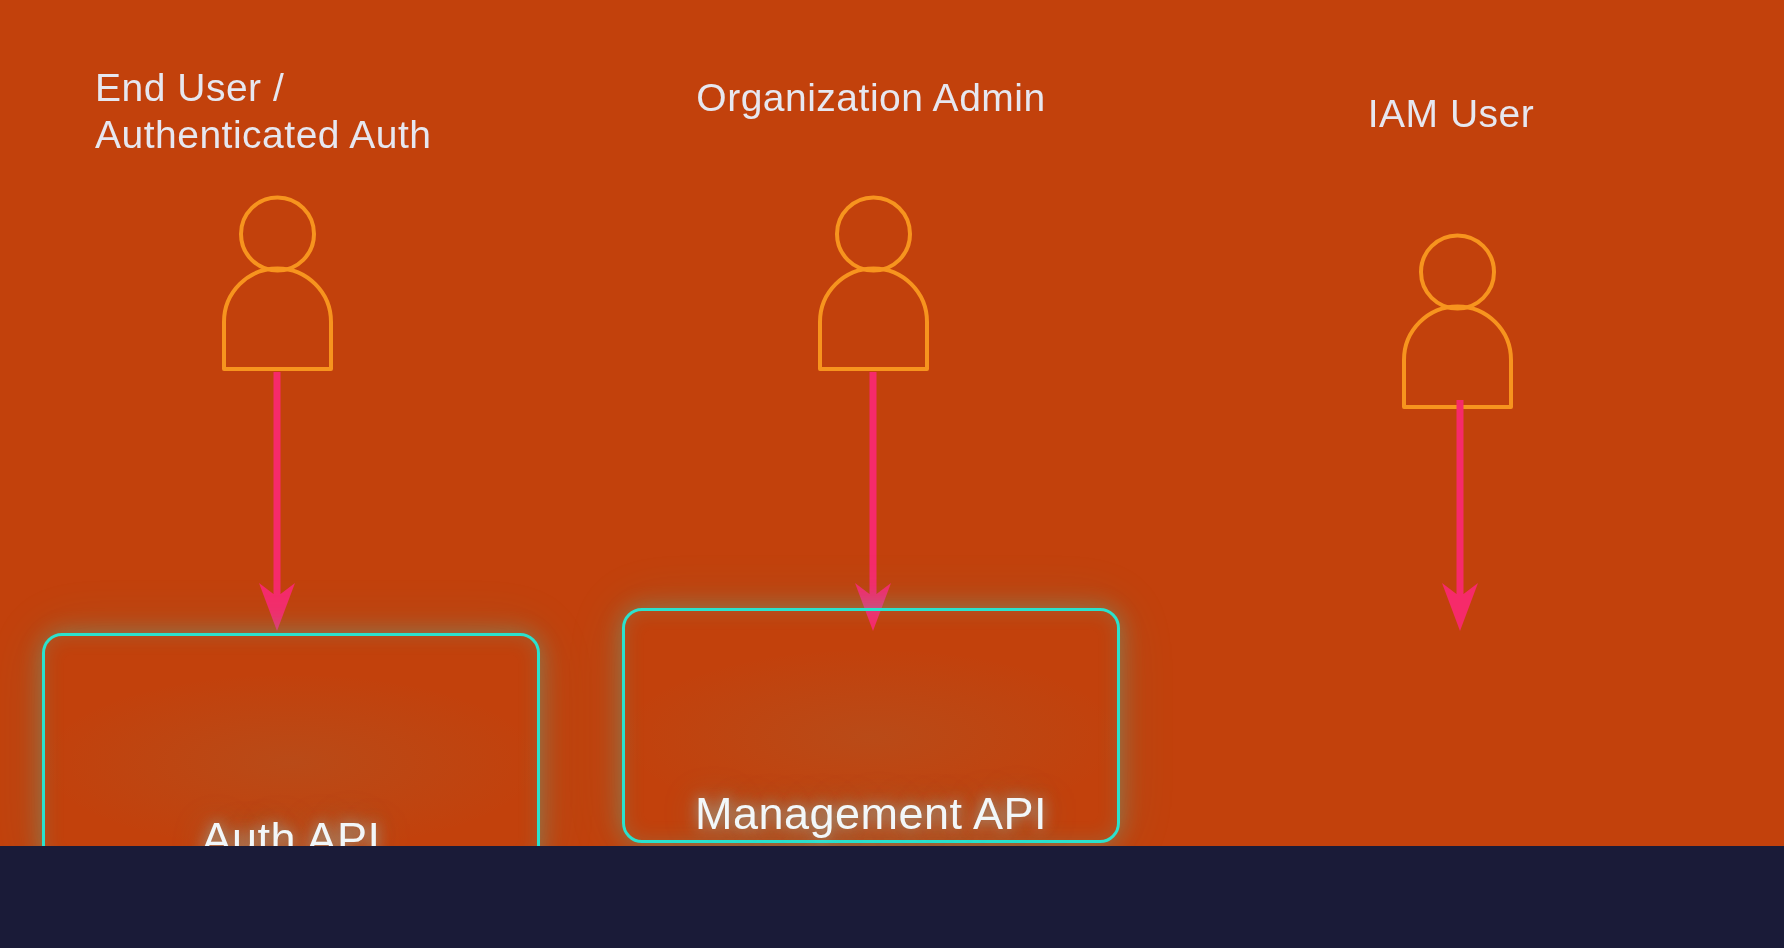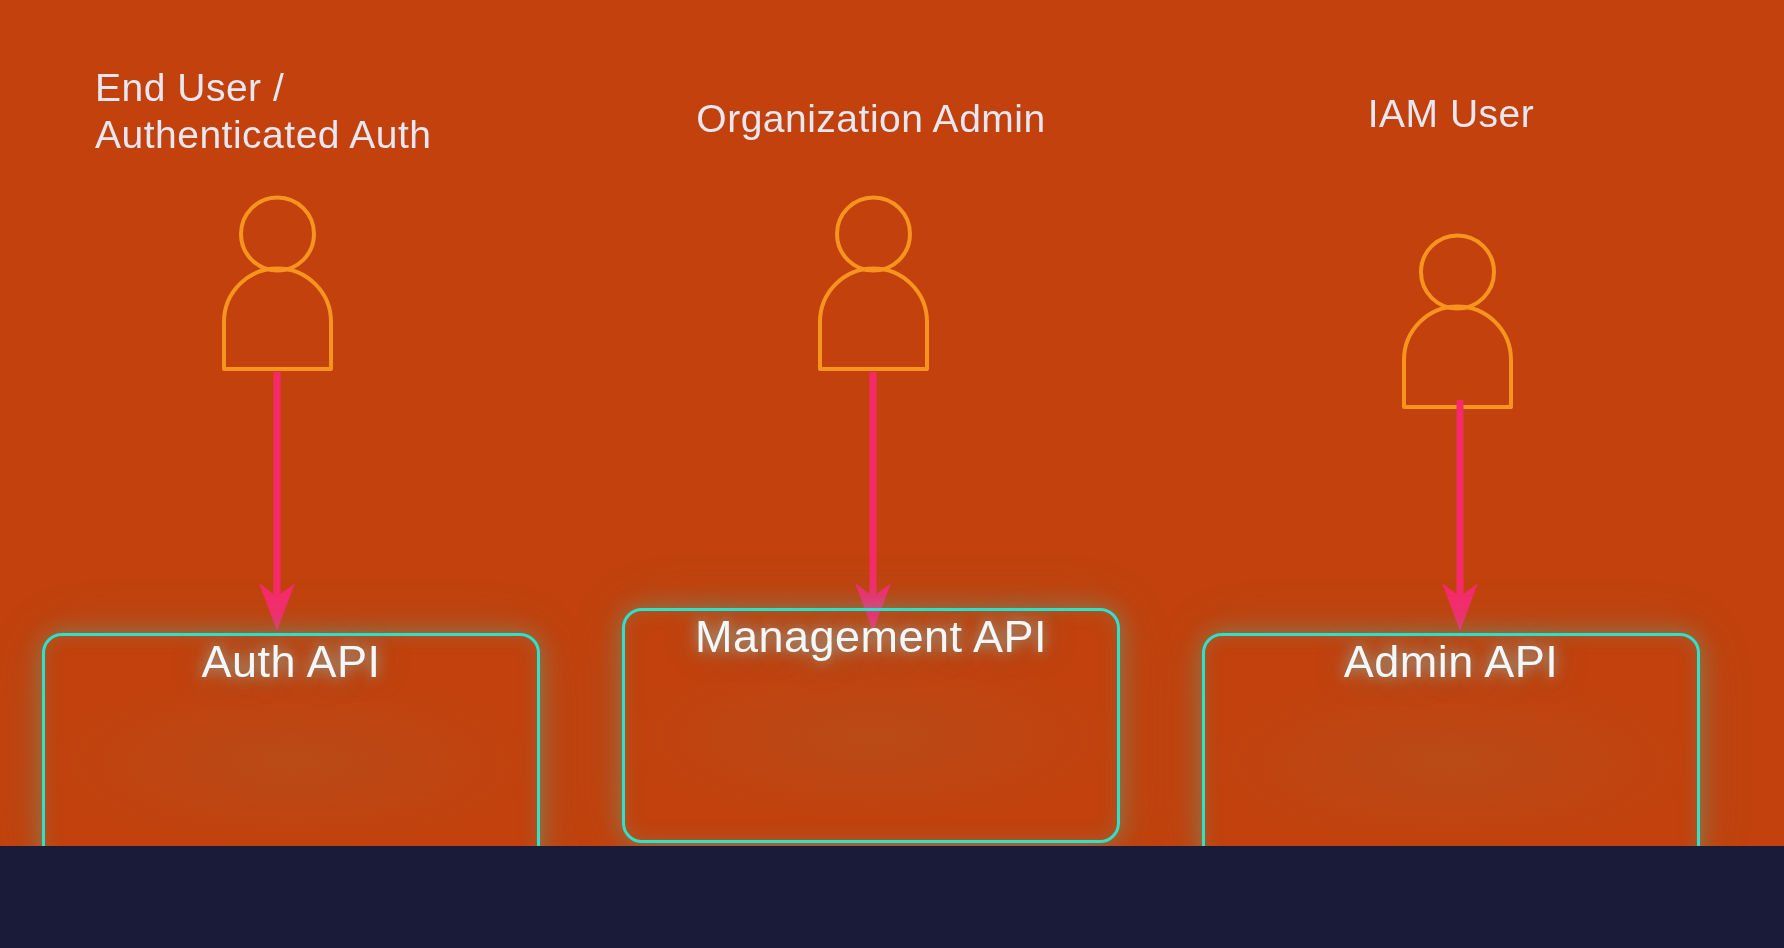--- a/index.html
+++ b/index.html
@@ -28,21 +28,21 @@
   .actor-title .tline { display: block; }
   .title-center { text-align: center; }
 
   .api-box {
     width: 498px;
     height: 235px;
     border: 3px solid #2be2cd;
     border-radius: 20px;
     box-sizing: border-box;
     display: flex;
-    align-items: flex-start;
+    align-items: flex-end;
     justify-content: center;
     background: radial-gradient(ellipse 340px 120px at 50% 55%, rgba(43,226,205,0.06), rgba(43,226,205,0) 75%);
     box-shadow:
       0 0 24px rgba(43,226,205,0.32),
       0 0 60px rgba(43,226,205,0.12),
       inset 0 0 20px rgba(43,226,205,0.16);
   }
   .api-label {
     color: #f2f7f9;
     font-size: 45px;
@@ -71,21 +71,21 @@
 
   <svg class="abs" style="left:257px; top:372px;" width="40" height="260" viewBox="0 0 40 260">
     <rect x="16.5" y="0" width="7" height="228" fill="#f62a6a"></rect>
     <polygon points="20,259 38,211 23.5,222 16.5,222 2,211" fill="#f62a6a"></polygon>
   </svg>
 
   <div class="abs api-box" style="left:42px; top:633px;">
     <span class="api-label">Auth API</span>
   </div>
 
-  <div class="abs actor-title title-center" style="left:622px; top:95px; width:498px;">
+  <div class="abs actor-title title-center" style="left:622px; top:74px; width:498px;">
     <span class="tline">Organization Admin</span>
   </div>
 
   <svg class="abs" style="left:816px; top:192px;" width="115" height="181" viewBox="0 0 115 181">
     <path d="M 4,177 L 4,130 A 53.5,53.5 0 0 1 111,130 L 111,177 Z" fill="none" stroke="#f7941e" stroke-width="4" stroke-linejoin="round"></path>
     <circle cx="57.5" cy="42" r="36.5" fill="none" stroke="#f7941e" stroke-width="4"></circle>
   </svg>
 
   <svg class="abs" style="left:853px; top:372px;" width="40" height="260" viewBox="0 0 40 260">
     <rect x="16.5" y="0" width="7" height="228" fill="#f62a6a"></rect>
@@ -103,17 +103,14 @@
   <svg class="abs" style="left:1400px; top:230px;" width="115" height="181" viewBox="0 0 115 181">
     <path d="M 4,177 L 4,130 A 53.5,53.5 0 0 1 111,130 L 111,177 Z" fill="none" stroke="#f7941e" stroke-width="4" stroke-linejoin="round"></path>
     <circle cx="57.5" cy="42" r="36.5" fill="none" stroke="#f7941e" stroke-width="4"></circle>
   </svg>
 
   <svg class="abs" style="left:1440px; top:400px;" width="40" height="232" viewBox="0 0 40 232">
     <rect x="16.5" y="0" width="7" height="200" fill="#f62a6a"></rect>
     <polygon points="20,231 38,183 23.5,194 16.5,194 2,183" fill="#f62a6a"></polygon>
   </svg>
 
-  <div class="abs api-box" style="left:1202px; top:633px;">
-    <span class="api-label">Admin API</span>
-  </div>
 
 </div>
 
 </body></html>

